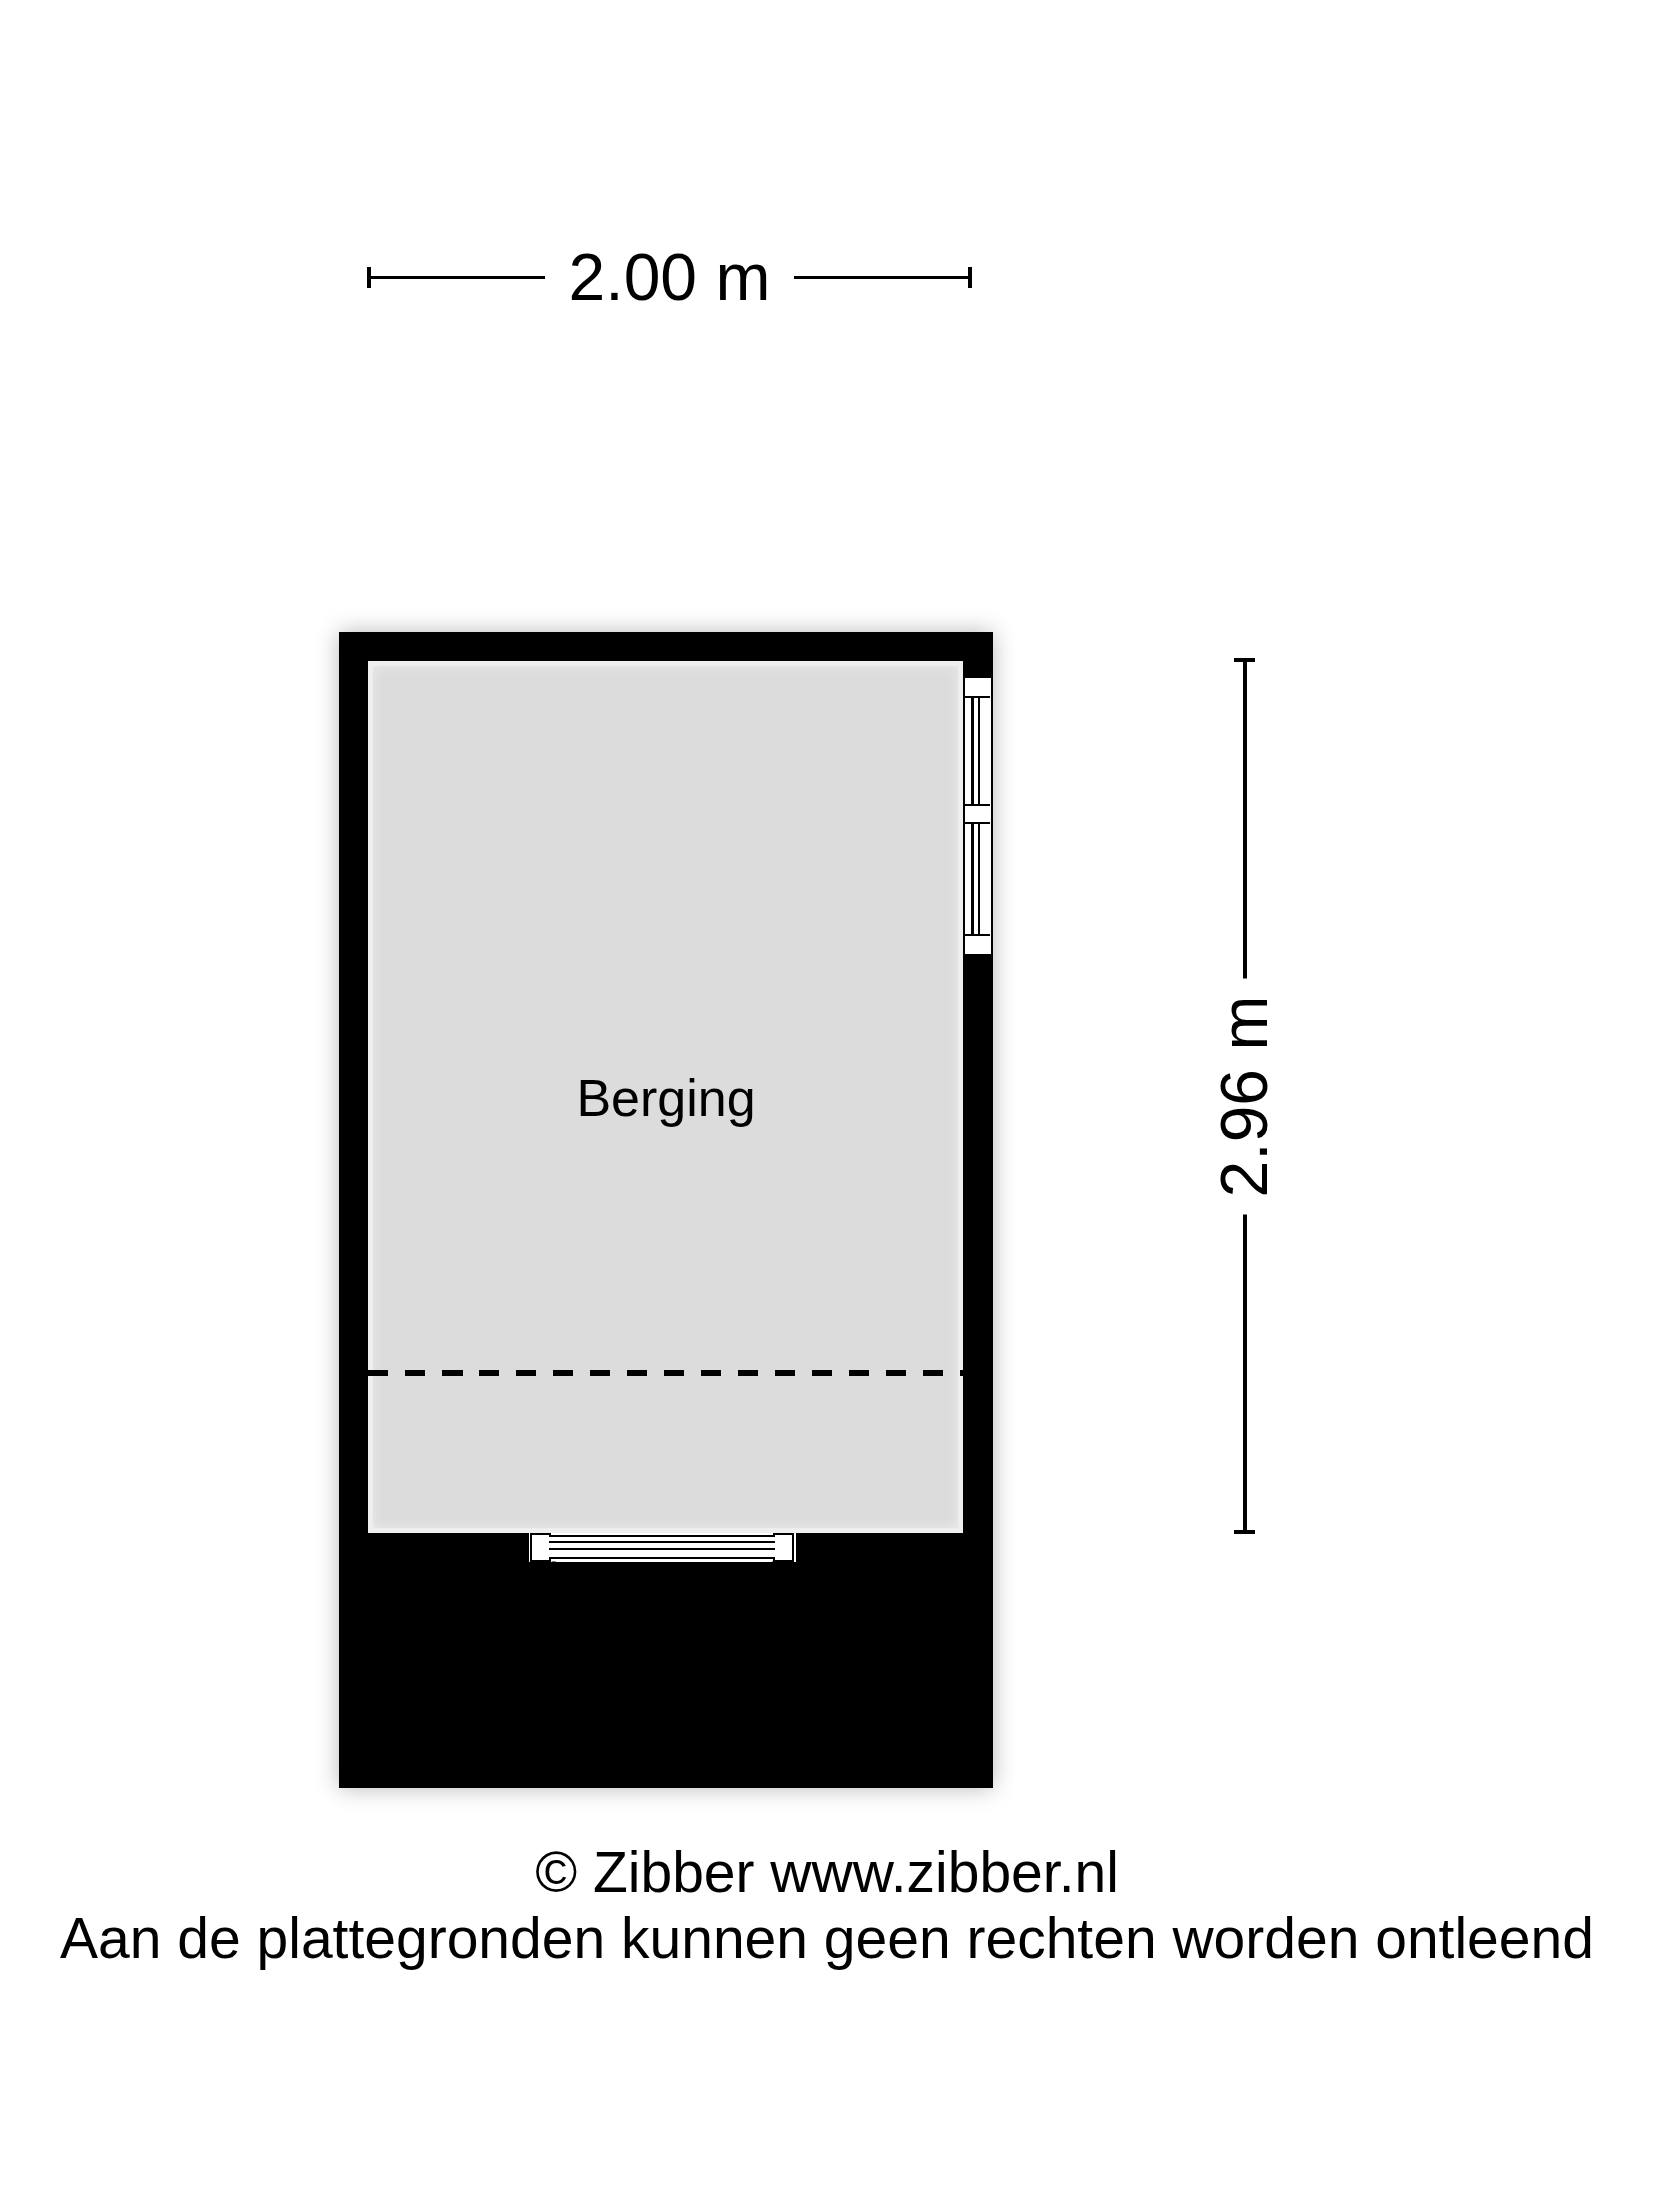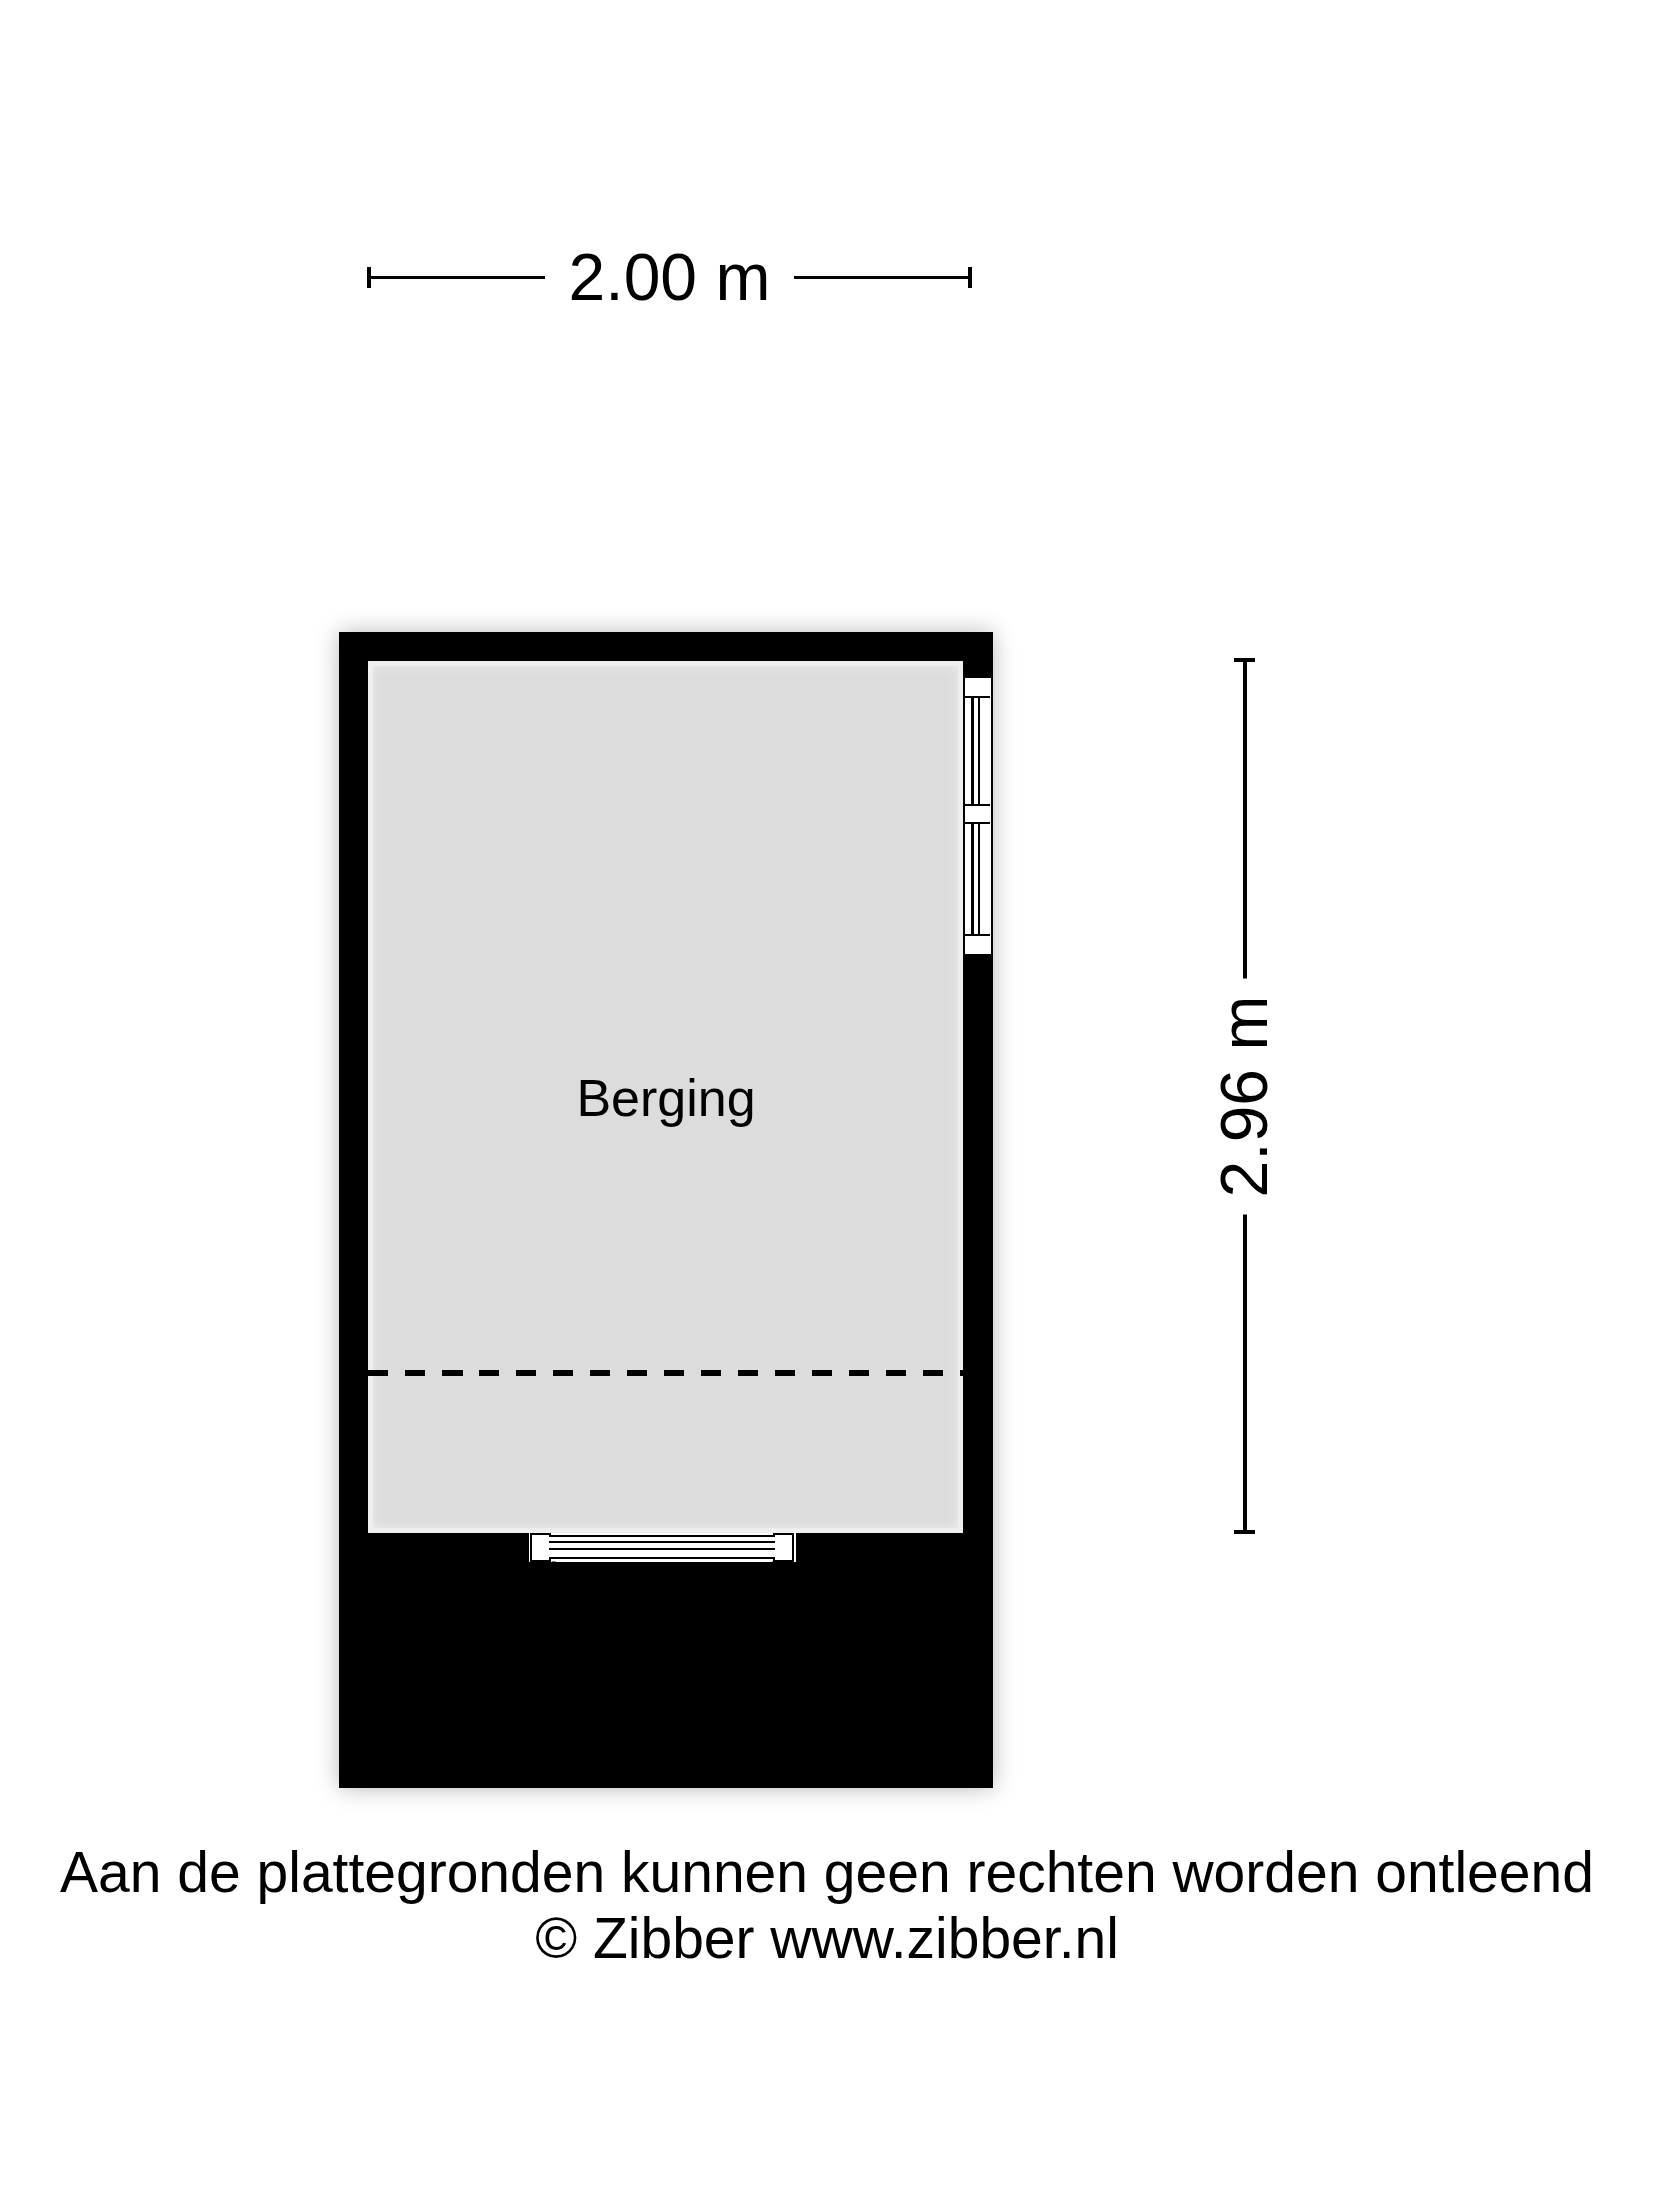--- a/index.html
+++ b/index.html
@@ -124,18 +124,18 @@
     <line x1="983" y1="1983" x2="983" y2="2263" stroke="#000000" stroke-width="6"></line>
     <path d="M 703 1983 A 280 280 0 0 0 983 2263" fill="none" stroke="#000000" stroke-width="5"></path>
   </svg>
 
   <div class="dim-v-tick top"></div>
   <div class="dim-v-line"></div>
   <div class="dim-v-tick bottom"></div>
   <div class="dim-v-label">2.96 m</div>
 
   <div class="footer">
+    <div>© Zibber www.zibber.nl</div>
     <div>Aan de plattegronden kunnen geen rechten worden ontleend</div>
-    <div>© Zibber www.zibber.nl</div>
   </div>
 
 </div>
 
 
 </body></html>

